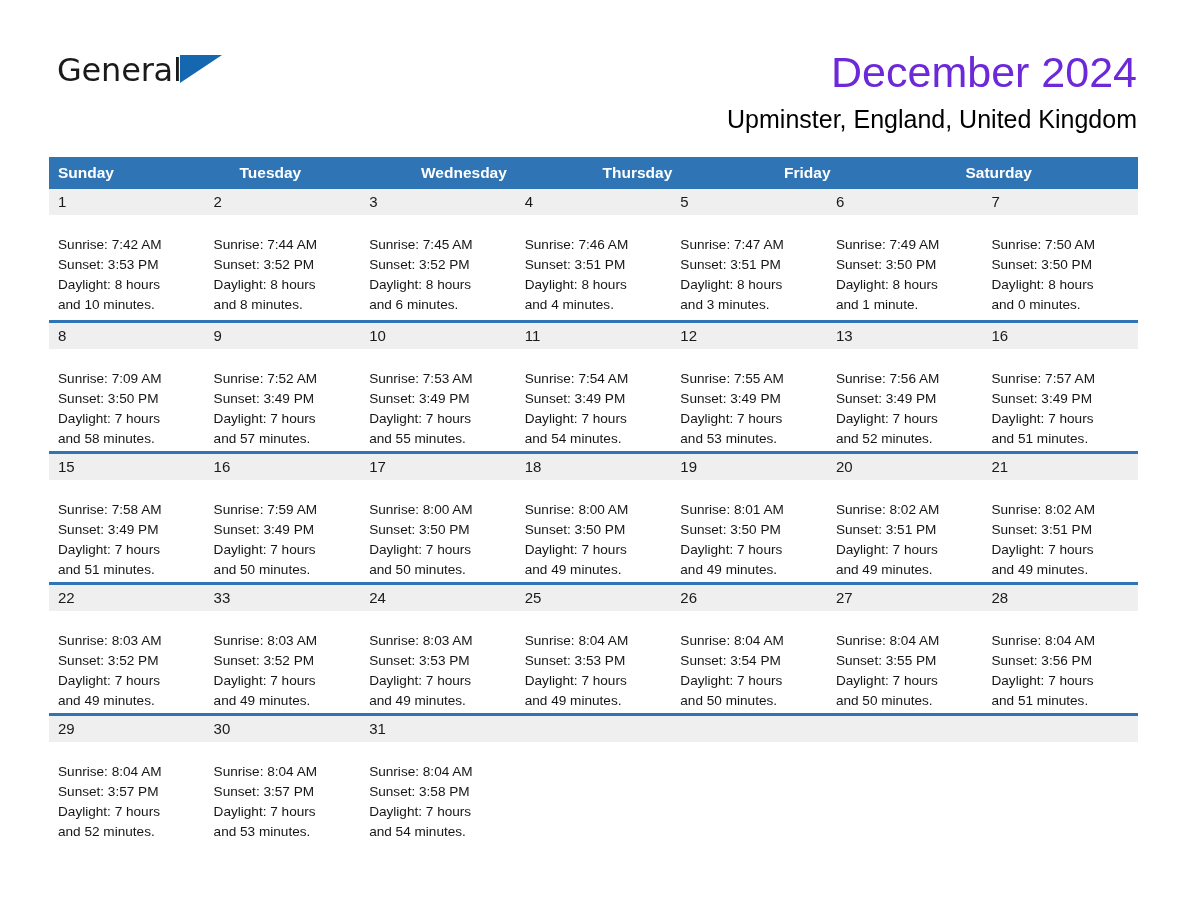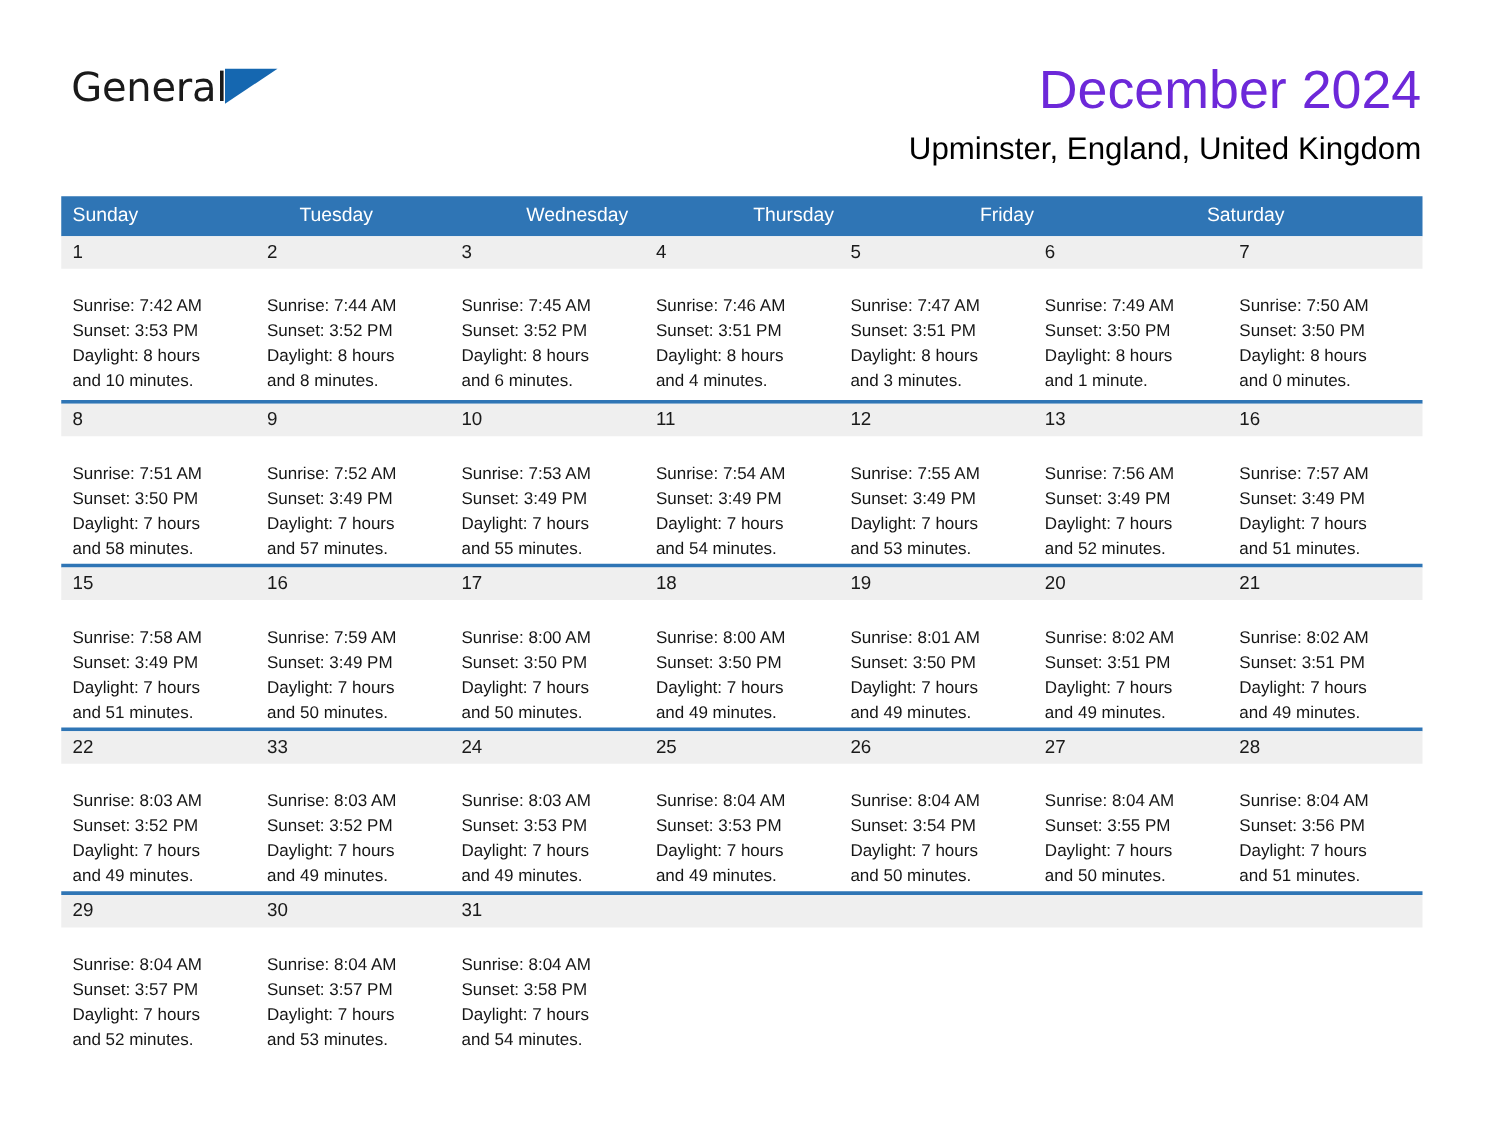--- a/index.html
+++ b/index.html
@@ -98,20 +98,21 @@
   .calendar {
     position: absolute;
     left: 49px;
     top: 157px;
     width: 1089px;
   }
   .weekday-header {
     display: flex;
     background: #2f75b5;
     height: 32px;
+    font-weight: bold;
   }
   .weekday-cell {
     flex: 1 1 0;
     color: #ffffff;
     font-size: 15.5px;
     line-height: 32px;
     padding-left: 9px;
     box-sizing: border-box;
     white-space: nowrap;
     overflow: hidden;
@@ -240,21 +241,21 @@
             <div class="day-info">Sunrise: 7:50 AM
 Sunset: 3:50 PM
 Daylight: 8 hours
 and 0 minutes.</div>
           </div>
         </div>
         <div class="week-row">
           <div class="daynum-band"></div>
           <div class="day-cell">
             <div class="day-num">8</div>
-            <div class="day-info">Sunrise: 7:51 AM
+            <div class="day-info">Sunrise: 7:09 AM
 Sunset: 3:50 PM
 Daylight: 7 hours
 and 58 minutes.</div>
           </div>
           <div class="day-cell">
             <div class="day-num">9</div>
             <div class="day-info">Sunrise: 7:52 AM
 Sunset: 3:49 PM
 Daylight: 7 hours
 and 57 minutes.</div>

